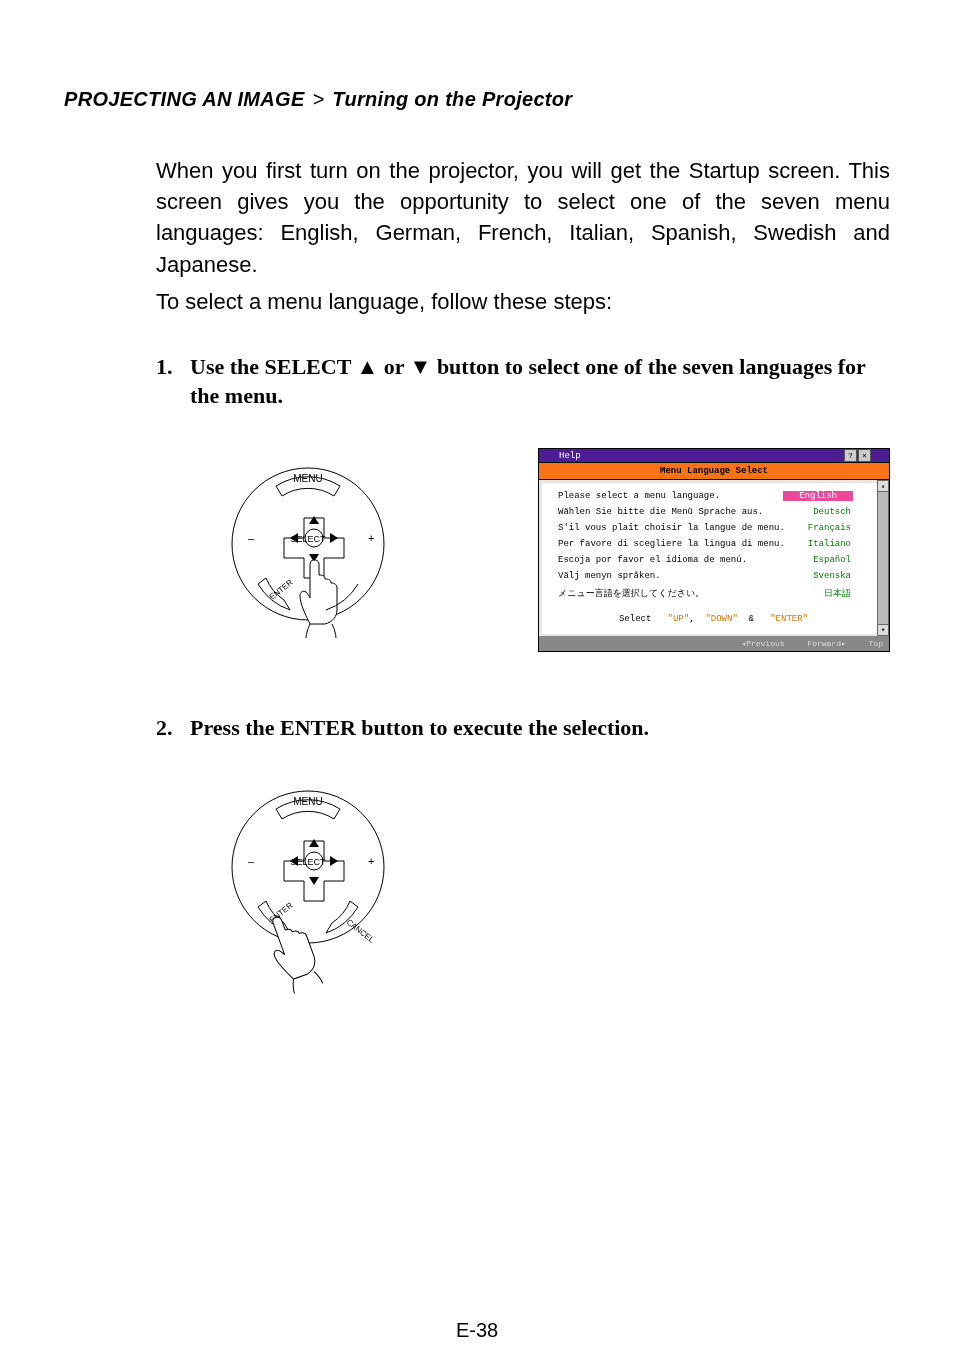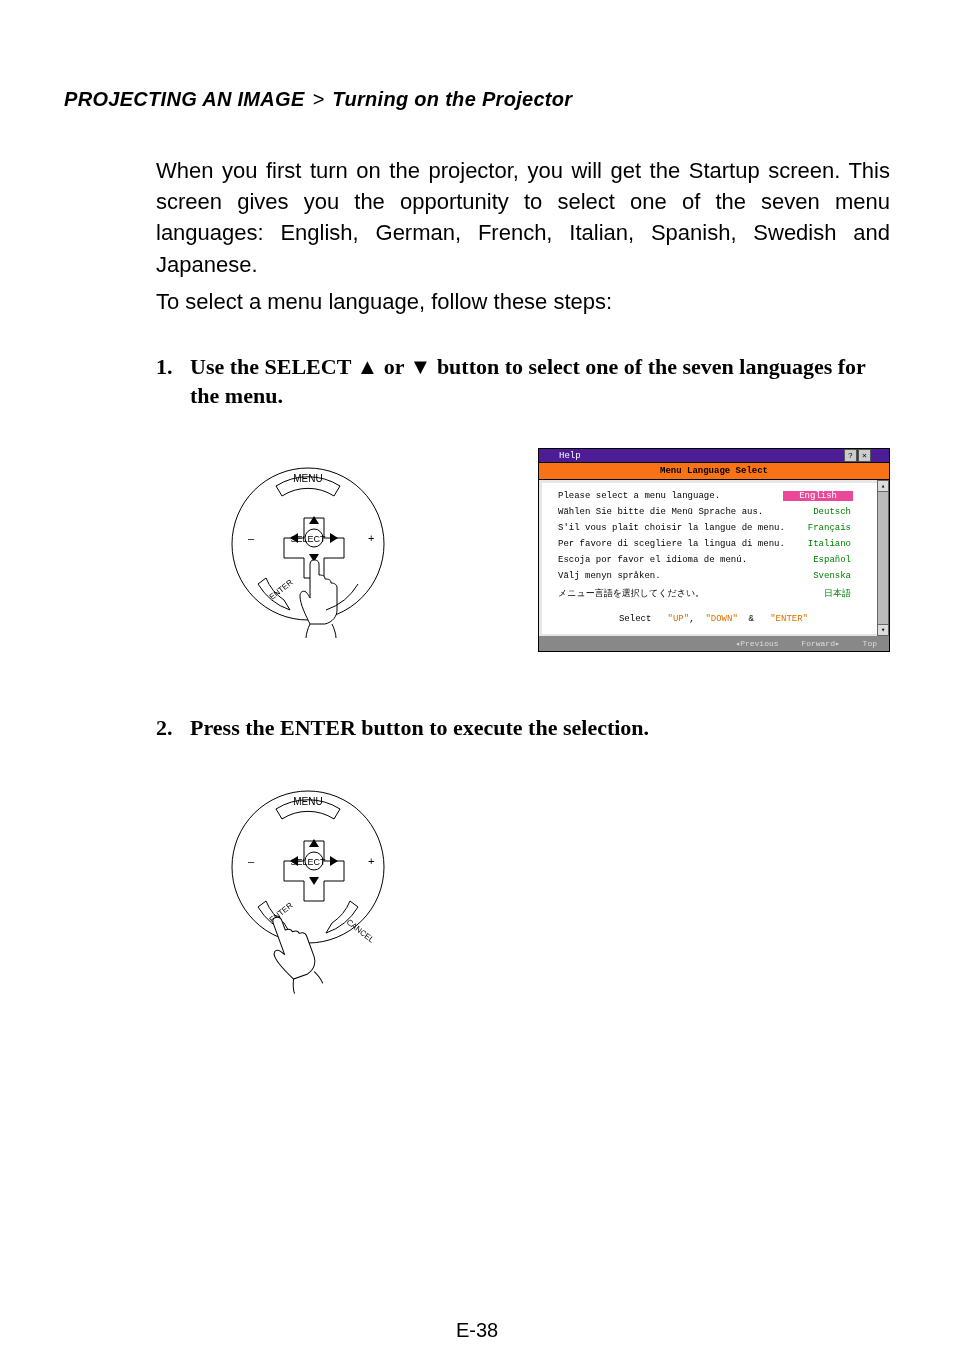--- a/index.html
+++ b/index.html
@@ -185,21 +185,21 @@
     color: #e07000;
     padding: 8px 0 4px 0;
     font-size: 9px;
     white-space: nowrap;
   }
   .lang-screen .instr .black { color:#000; }
   .lang-screen .footer {
     background: #888;
     color: #ddd;
     font-size: 8px;
-    padding: 3px 12px;
+    padding: 3px 6px;
     text-align: right;
   }
   .lang-screen .footer span { margin-left: 18px; }
 
   .page-number {
     position: absolute;
     bottom: 38px;
     left: 0; right: 0;
     text-align: center;
     font-size: 20px;

